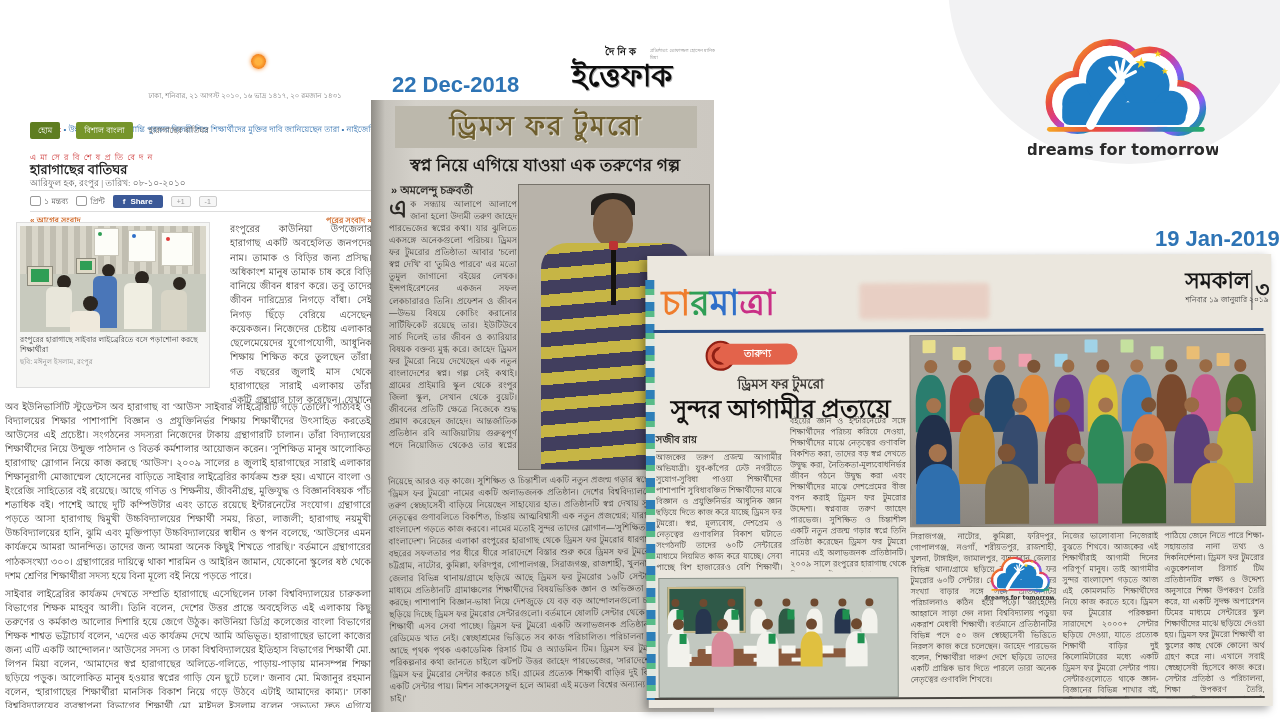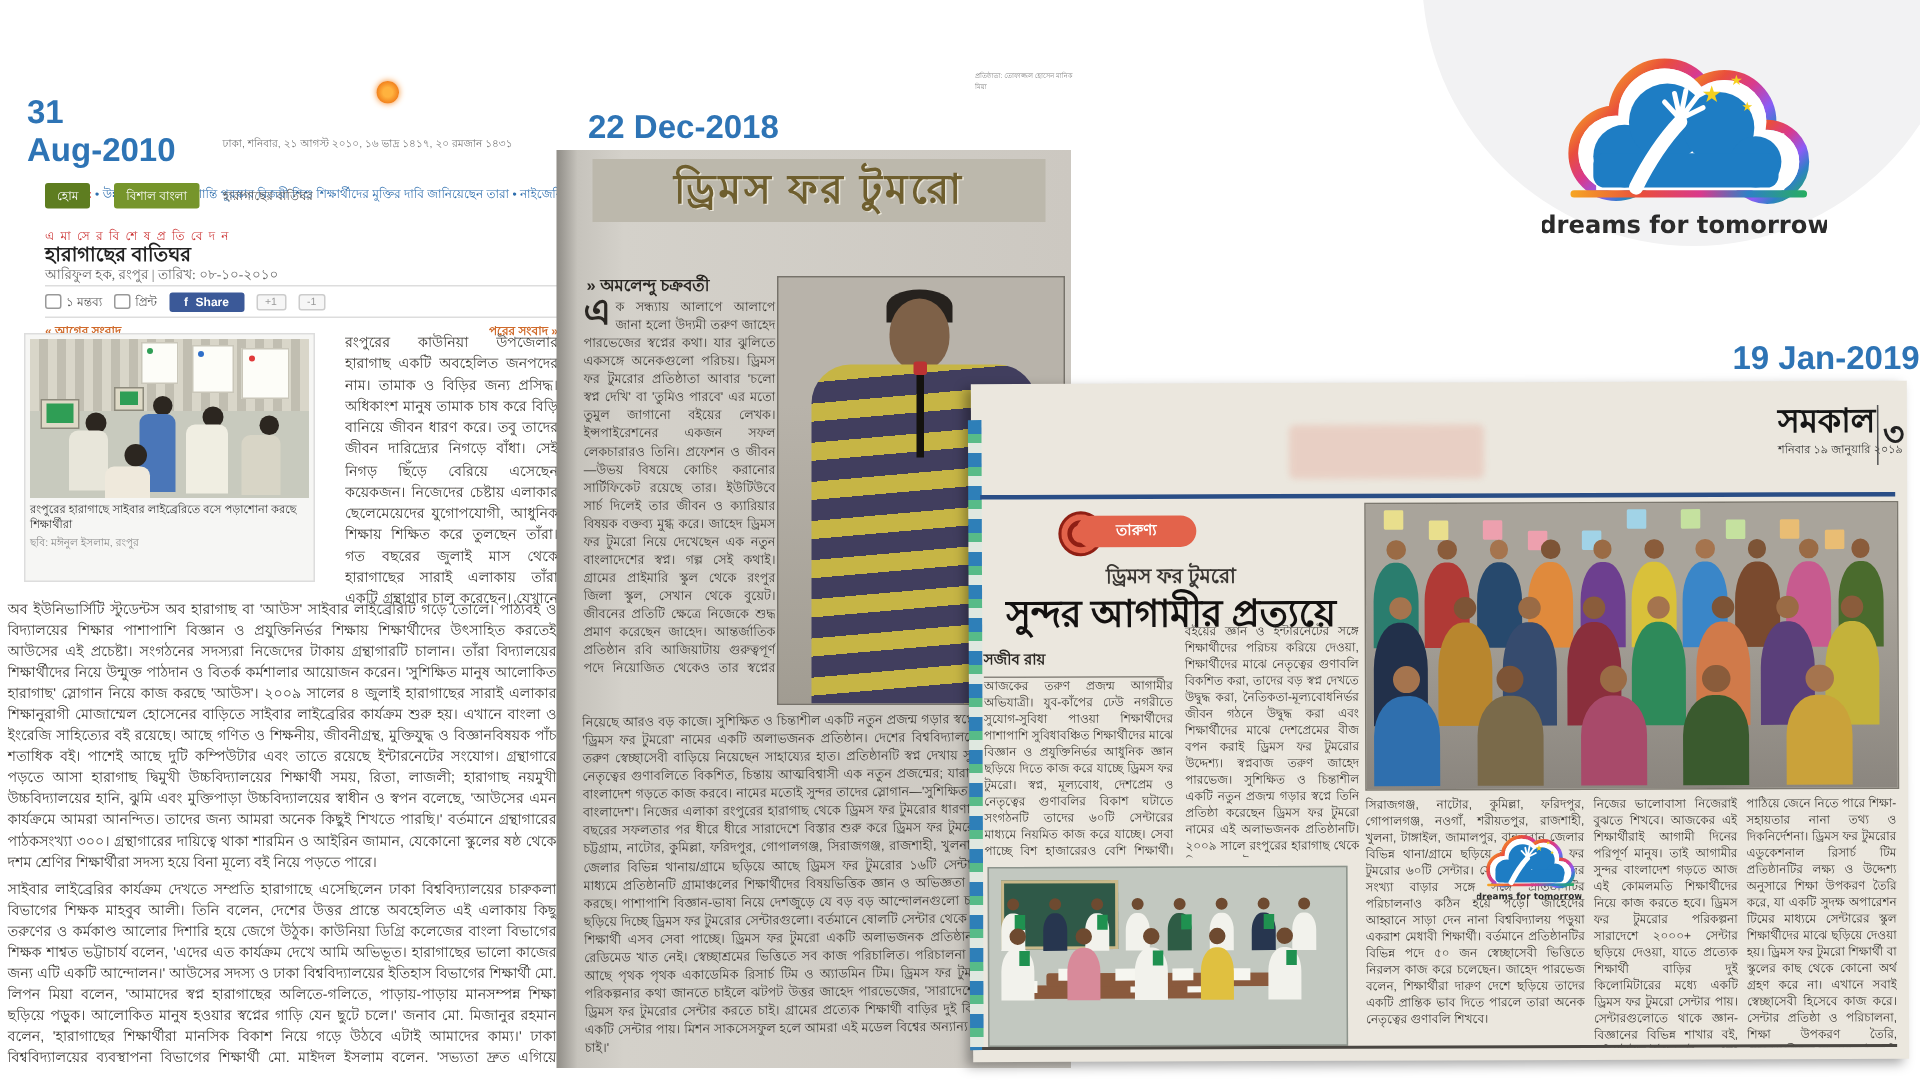--- a/index.html
+++ b/index.html
@@ -248,43 +248,49 @@
       <div class="pa-credit">ছবি: মঈনুল ইসলাম, রংপুর</div>
     </div>
     <div class="abs pa-lead justify">রংপুরের কাউনিয়া উপজেলার হারাগাছ একটি অবহেলিত জনপদের নাম। তামাক ও বিড়ির জন্য প্রসিদ্ধ। অধিকাংশ মানুষ তামাক চাষ করে বিড়ি বানিয়ে জীবন ধারণ করে। তবু তাদের জীবন দারিদ্র্যের নিগড়ে বাঁধা। সেই নিগড় ছিঁড়ে বেরিয়ে এসেছেন কয়েকজন। নিজেদের চেষ্টায় এলাকার ছেলেমেয়েদের যুগোপযোগী, আধুনিক শিক্ষায় শিক্ষিত করে তুলছেন তাঁরা। গত বছরের জুলাই মাস থেকে হারাগাছের সারাই এলাকায় তাঁরা একটি গ্রন্থাগার চালু করেছেন। যেখানে বইয়ের পাশাপাশি আছে কম্পিউটার ও ইন্টারনেট ব্যবহারের সুবিধা। শিক্ষার্থীরা বিনা খরচে গ্রন্থাগারে পড়াশোনা ও ইন্টারনেট ব্যবহার করতে পারে। গ্রন্থাগারটির নাম 'সাইবার লাইব্রেরি'। এটি স্থাপন করেছেন হারাগাছেরই কয়েকজন তরুণ, যাঁরা বর্তমানে দেশের বিভিন্ন বিশ্ববিদ্যালয়ে পড়াশোনা করছেন বা পাস করে বেরিয়েছেন। তাঁদের গড়া সংগঠন অ্যাসোসিয়েশন</div>
     <div class="abs pa-body justify">
       <p>অব ইউনিভার্সিটি স্টুডেন্টস অব হারাগাছ বা 'আউস' সাইবার লাইব্রেরিটি গড়ে তোলে। পাঠ্যবই ও বিদ্যালয়ের শিক্ষার পাশাপাশি বিজ্ঞান ও প্রযুক্তিনির্ভর শিক্ষায় শিক্ষার্থীদের উৎসাহিত করতেই আউসের এই প্রচেষ্টা। সংগঠনের সদস্যরা নিজেদের টাকায় গ্রন্থাগারটি চালান। তাঁরা বিদ্যালয়ের শিক্ষার্থীদের নিয়ে উন্মুক্ত পাঠদান ও বিতর্ক কর্মশালার আয়োজন করেন। 'সুশিক্ষিত মানুষ আলোকিত হারাগাছ' স্লোগান নিয়ে কাজ করছে 'আউস'। ২০০৯ সালের ৪ জুলাই হারাগাছের সারাই এলাকার শিক্ষানুরাগী মোজাম্মেল হোসেনের বাড়িতে সাইবার লাইব্রেরির কার্যক্রম শুরু হয়। এখানে বাংলা ও ইংরেজি সাহিত্যের বই রয়েছে। আছে গণিত ও শিক্ষনীয়, জীবনীগ্রন্থ, মুক্তিযুদ্ধ ও বিজ্ঞানবিষয়ক পাঁচ শতাধিক বই। পাশেই আছে দুটি কম্পিউটার এবং তাতে রয়েছে ইন্টারনেটের সংযোগ। গ্রন্থাগারে পড়তে আসা হারাগাছ দ্বিমুখী উচ্চবিদ্যালয়ের শিক্ষার্থী সময়, রিতা, লাজলী; হারাগাছ নয়মুখী উচ্চবিদ্যালয়ের হানি, ঝুমি এবং মুক্তিপাড়া উচ্চবিদ্যালয়ের স্বাধীন ও স্বপন বলেছে, 'আউসের এমন কার্যক্রমে আমরা আনন্দিত। তাদের জন্য আমরা অনেক কিছুই শিখতে পারছি।' বর্তমানে গ্রন্থাগারের পাঠকসংখ্যা ৩০০। গ্রন্থাগারের দায়িত্বে থাকা শারমিন ও আইরিন জামান, যেকোনো স্কুলের ষষ্ঠ থেকে দশম শ্রেণির শিক্ষার্থীরা সদস্য হয়ে বিনা মূল্যে বই নিয়ে পড়তে পারে।</p>
       <p>সাইবার লাইব্রেরির কার্যক্রম দেখতে সম্প্রতি হারাগাছে এসেছিলেন ঢাকা বিশ্ববিদ্যালয়ের চারুকলা বিভাগের শিক্ষক মাহবুব আলী। তিনি বলেন, দেশের উত্তর প্রান্তে অবহেলিত এই এলাকায় কিছু তরুণের ও কর্মকাণ্ড আলোর দিশারি হয়ে জেগে উঠুক। কাউনিয়া ডিগ্রি কলেজের বাংলা বিভাগের শিক্ষক শাশ্বত ভট্টাচার্য বলেন, 'এদের এত কার্যক্রম দেখে আমি অভিভূত। হারাগাছের ভালো কাজের জন্য এটি একটি আন্দোলন।' আউসের সদস্য ও ঢাকা বিশ্ববিদ্যালয়ের ইতিহাস বিভাগের শিক্ষার্থী মো. লিপন মিয়া বলেন, 'আমাদের স্বপ্ন হারাগাছের অলিতে-গলিতে, পাড়ায়-পাড়ায় মানসম্পন্ন শিক্ষা ছড়িয়ে পড়ুক। আলোকিত মানুষ হওয়ার স্বপ্নের গাড়ি যেন ছুটে চলে।' জনাব মো. মিজানুর রহমান বলেন, 'হারাগাছের শিক্ষার্থীরা মানসিক বিকাশ নিয়ে গড়ে উঠবে এটাই আমাদের কাম্য।' ঢাকা বিশ্ববিদ্যালয়ের ব্যবস্থাপনা বিভাগের শিক্ষার্থী মো. মাইদুল ইসলাম বলেন, 'সভ্যতা দ্রুত এগিয়ে চলেছে। কিন্তু আমরা পিছিয়ে পড়ছি বলেই এমন উদ্যোগ নেওয়া হয়েছে।' আউসের প্রধান উদ্যোক্তা বাংলাদেশ প্রকৌশল বিশ্ববিদ্যালয়ের প্রাক্তন শিক্ষার্থী মো. জাহেদ পারভেজ। তিনি বলেন, 'আমরা যারা বিভিন্ন বিশ্ববিদ্যালয়ে অধ্যয়ন করছি বা পাস করেছি, তাদের সংগঠিত করে নানামুখী শিক্ষামূলক কর্মকাণ্ডের মাধ্যমে হারাগাছকে আলোকিত করার চেষ্টা করছি।'</p>
     </div>
   </div>
 
   <div class="abs slide-date" style="left:392px;top:72px">22 Dec-2018</div>
+  <div class="abs it-masthead">
+    <div class="it-top">দৈনিক</div>
+    <div class="it-name">ইত্তেফাক</div>
+  </div>
   <div class="abs it-side">প্রতিষ্ঠাতা: তোফাজ্জল হোসেন মানিক মিয়া</div>
 
   <div class="abs it-clip">
     <div class="abs it-headbox">ড্রিমস ফর টুমরো</div>
+    <div class="abs it-subhead">স্বপ্ন নিয়ে এগিয়ে যাওয়া এক তরুণের গল্প</div>
     <div class="abs it-byline">» অমলেন্দু চক্রবর্তী</div>
     <div class="abs it-colL justify">
       <span class="dropcap">এ</span><span>ক সন্ধ্যায় আলাপে আলাপে জানা হলো উদ্যমী তরুণ জাহেদ পারভেজের স্বপ্নের কথা। যার ঝুলিতে একসঙ্গে অনেকগুলো পরিচয়। ড্রিমস ফর টুমরোর প্রতিষ্ঠাতা আবার 'চলো স্বপ্ন দেখি' বা 'তুমিও পারবে' এর মতো তুমুল জাগানো বইয়ের লেখক। ইন্সপাইরেশনের একজন সফল লেকচারারও তিনি। প্রফেশন ও জীবন—উভয় বিষয়ে কোচিং করানোর সার্টিফিকেট রয়েছে তার। ইউটিউবে সার্চ দিলেই তার জীবন ও ক্যারিয়ার বিষয়ক বক্তব্য মুগ্ধ করে। জাহেদ ড্রিমস ফর টুমরো নিয়ে দেখেছেন এক নতুন বাংলাদেশের স্বপ্ন। গল্প সেই কথাই। গ্রামের প্রাইমারি স্কুল থেকে রংপুর জিলা স্কুল, সেখান থেকে বুয়েট। জীবনের প্রতিটি ক্ষেত্রে নিজেকে শুদ্ধ প্রমাণ করেছেন জাহেদ। আন্তর্জাতিক প্রতিষ্ঠান রবি আজিয়াটায় গুরুত্বপূর্ণ পদে নিয়োজিত থেকেও তার স্বপ্নের পরিধি তাকে এগিয়ে</span>
     </div>
     <div class="abs it-photo">
       <div class="wall"></div>
       <div class="it-hair"></div>
       <div class="it-head"></div>
       <div class="it-torso"></div>
       <div class="it-mic"></div>
       <div class="it-mictip"></div>
     </div>
     <div class="abs it-body justify">নিয়েছে আরও বড় কাজে। সুশিক্ষিত ও চিন্তাশীল একটি নতুন প্রজন্ম গড়ার স্বপ্নে প্রতিষ্ঠা করেছেন 'ড্রিমস ফর টুমরো' নামের একটি অলাভজনক প্রতিষ্ঠান। দেশের বিশ্ববিদ্যালয়ে পড়ুয়া একঝাঁক তরুণ স্বেচ্ছাসেবী বাড়িয়ে নিয়েছেন সাহায্যের হাত। প্রতিষ্ঠানটি স্বপ্ন দেখায় সুশিক্ষায় শিক্ষিত ও নেতৃত্বের গুণাবলিতে বিকশিত, চিন্তায় আত্মবিশ্বাসী এক নতুন প্রজন্মের; যারা আগামীর সোনার বাংলাদেশ গড়তে কাজ করবে। নামের মতোই সুন্দর তাদের স্লোগান—'সুশিক্ষিত মানুষ, আলোকিত বাংলাদেশ'। নিজের এলাকা রংপুরের হারাগাছ থেকে ড্রিমস ফর টুমরোর ধারণার যাত্রা শুরু। পাঁচ বছরের সফলতার পর ধীরে ধীরে সারাদেশে বিস্তার শুরু করে ড্রিমস ফর টুমরো। বর্তমানে ঢাকা, চট্টগ্রাম, নাটোর, কুমিল্লা, ফরিদপুর, গোপালগঞ্জ, সিরাজগঞ্জ, রাজশাহী, খুলনা, রাঙ্গামাটি প্রভৃতি জেলার বিভিন্ন থানায়/গ্রামে ছড়িয়ে আছে ড্রিমস ফর টুমরোর ১৬টি সেন্টার। সেন্টারগুলোর মাধ্যমে প্রতিষ্ঠানটি গ্রামাঞ্চলের শিক্ষার্থীদের বিষয়ভিত্তিক জ্ঞান ও অভিজ্ঞতা অর্জনে উৎসাহিত করছে। পাশাপাশি বিজ্ঞান-ভাষা নিয়ে দেশজুড়ে যে বড় বড় আন্দোলনগুলো চলছে তা গ্রামগঞ্জে ছড়িয়ে দিচ্ছে ড্রিমস ফর টুমরোর সেন্টারগুলো। বর্তমানে ষোলটি সেন্টার থেকে দশ হাজারের বেশি শিক্ষার্থী এসব সেবা পাচ্ছে। ড্রিমস ফর টুমরো একটি অলাভজনক প্রতিষ্ঠান, সুবিধার কোনো রেডিমেড খাত নেই। স্বেচ্ছাশ্রমের ভিত্তিতে সব কাজ পরিচালিত। পরিচালনা কমিটির পাশাপাশি আছে পৃথক পৃথক একাডেমিক রিসার্চ টিম ও অ্যাডমিন টিম। ড্রিমস ফর টুমরো নিয়ে ভবিষ্যৎ পরিকল্পনার কথা জানতে চাইলে ঝটপট উত্তর জাহেদ পারভেজের, 'সারাদেশে দুই হাজার গ্রামে ড্রিমস ফর টুমরোর সেন্টার করতে চাই। গ্রামের প্রত্যেক শিক্ষার্থী বাড়ির দুই কিলোমিটারের মধ্যে একটি সেন্টার পায়। মিশন সাকসেসফুল হলে আমরা এই মডেল বিশ্বের অন্যান্য দেশে ছড়িয়ে দিতে চাই।'</div>
   </div>
 
   <div class="abs slide-date" style="left:1155px;top:226px">19 Jan-2019</div>
 
   <div class="abs sk-clip">
     <div class="abs sk-edge"></div>
+    <div class="abs sk-masthead" id="sk-masthead"><span style="color: rgb(239, 125, 45);">চা</span><span style="color: rgb(47, 158, 85);">র</span><span style="color: rgb(47, 111, 201);">মা</span><span style="color: rgb(201, 47, 134);">ত্রা</span></div>
     <div class="abs sk-ghost"></div>
     <div class="abs sk-paperblock">
       <div class="sk-paper">সমকাল</div>
       <div class="sk-edition">শনিবার ১৯ জানুয়ারি ২০১৯</div>
     </div>
     <div class="abs sk-pagediv"></div>
     <div class="abs sk-pageno">৩</div>
     <div class="abs sk-rule"></div>
     <div class="abs sk-badge-ic"></div>
     <div class="abs sk-badge">তারুণ্য</div>
@@ -471,17 +477,13 @@
       </div>
     <div class="abs sk-colC justify">সিরাজগঞ্জ, নাটোর, কুমিল্লা, ফরিদপুর, গোপালগঞ্জ, নওগাঁ, শরীয়তপুর, রাজশাহী, খুলনা, টাঙ্গাইল, জামালপুর, বান্দরবান জেলার বিভিন্ন থানা/গ্রামে ছড়িয়ে আছে ড্রিমস ফর টুমরোর ৬০টি সেন্টার। সেন্টার ও শিক্ষার্থীদের সংখ্যা বাড়ার সঙ্গে সঙ্গে প্রতিষ্ঠানটির পরিচালনাও কঠিন হয়ে পড়ে। জাহেদের আহ্বানে সাড়া দেন নানা বিশ্ববিদ্যালয় পড়ুয়া একরাশ মেধাবী শিক্ষার্থী। বর্তমানে প্রতিষ্ঠানটির বিভিন্ন পদে ৫০ জন স্বেচ্ছাসেবী ভিত্তিতে নিরলস কাজ করে চলেছেন। জাহেদ পারভেজ বলেন, শিক্ষার্থীরা দারুণ দেশে ছড়িয়ে তাদের একটি প্রান্তিক ভাব দিতে পারলে তারা অনেক নেতৃত্বের গুণাবলি শিখবে।</div>
     <div class="abs sk-colD justify">নিজের ভালোবাসা নিজেরাই বুঝতে শিখবে। আজকের এই শিক্ষার্থীরাই আগামী দিনের পরিপূর্ণ মানুষ। তাই আগামীর সুন্দর বাংলাদেশ গড়তে আজ এই কোমলমতি শিক্ষার্থীদের নিয়ে কাজ করতে হবে। ড্রিমস ফর টুমরোর পরিকল্পনা সারাদেশে ২০০০+ সেন্টার ছড়িয়ে দেওয়া, যাতে প্রত্যেক শিক্ষার্থী বাড়ির দুই কিলোমিটারের মধ্যে একটি ড্রিমস ফর টুমরো সেন্টার পায়। সেন্টারগুলোতে থাকে জ্ঞান-বিজ্ঞানের বিভিন্ন শাখার বই, কম্পিউটার-ইন্টারনেট এবং ক্ষেত্রবিশেষে ডিজিটাল ক্লাসরুম সুবিধা। প্রশিক্ষিত ইন্সট্রাক্টররা স্কুলে গিয়ে নিয়মিত ওয়ার্কশপ পরিচালনা করেন ও শিক্ষার্থীদের অগ্রগতি মূল্যায়ন করেন। পাশাপাশি শিক্ষার্থীরা মোবাইল ফোনে মেসেজ</div>
     <div class="abs sk-colE justify">পাঠিয়ে জেনে নিতে পারে শিক্ষা-সহায়তার নানা তথ্য ও দিকনির্দেশনা। ড্রিমস ফর টুমরোর এডুকেশনাল রিসার্চ টিম প্রতিষ্ঠানটির লক্ষ্য ও উদ্দেশ্য অনুসারে শিক্ষা উপকরণ তৈরি করে, যা একটি সুদক্ষ অপারেশন টিমের মাধ্যমে সেন্টারের স্কুল শিক্ষার্থীদের মাঝে ছড়িয়ে দেওয়া হয়। ড্রিমস ফর টুমরো শিক্ষার্থী বা স্কুলের কাছ থেকে কোনো অর্থ গ্রহণ করে না। এখানে সবাই স্বেচ্ছাসেবী হিসেবে কাজ করে। সেন্টার প্রতিষ্ঠা ও পরিচালনা, শিক্ষা উপকরণ তৈরি, স্বেচ্ছাসেবীদের যাতায়াত ইত্যাদি খরচের ব্যবস্থা হয় শুভাকাঙ্ক্ষীদের অনুদানের মাধ্যমে। সারাদেশে দুই হাজার সেন্টার ছড়িয়ে দিতে ড্রিমস ফর টুমরো সবার সহযোগিতা প্রত্যাশী। পাশাপাশি বাংলাদেশ মিশন শেষ করে মডেলটি বিশ্বের অন্যান্য দেশে ছড়িয়ে নিতে চায় তারা। ■</div>
     <svg class="abs sk-logo" viewBox="0 0 200 152">
         <use href="#dft-logo"></use>
       </svg>
     <div class="abs sk-bottomrule"></div>
   </div>
 
-  <div class="abs slide-date" style="left:18px;top:62px">
-    <div>31</div>
-    <div>Aug-2010</div>
-  </div>
 </div>
 
 </body></html>

